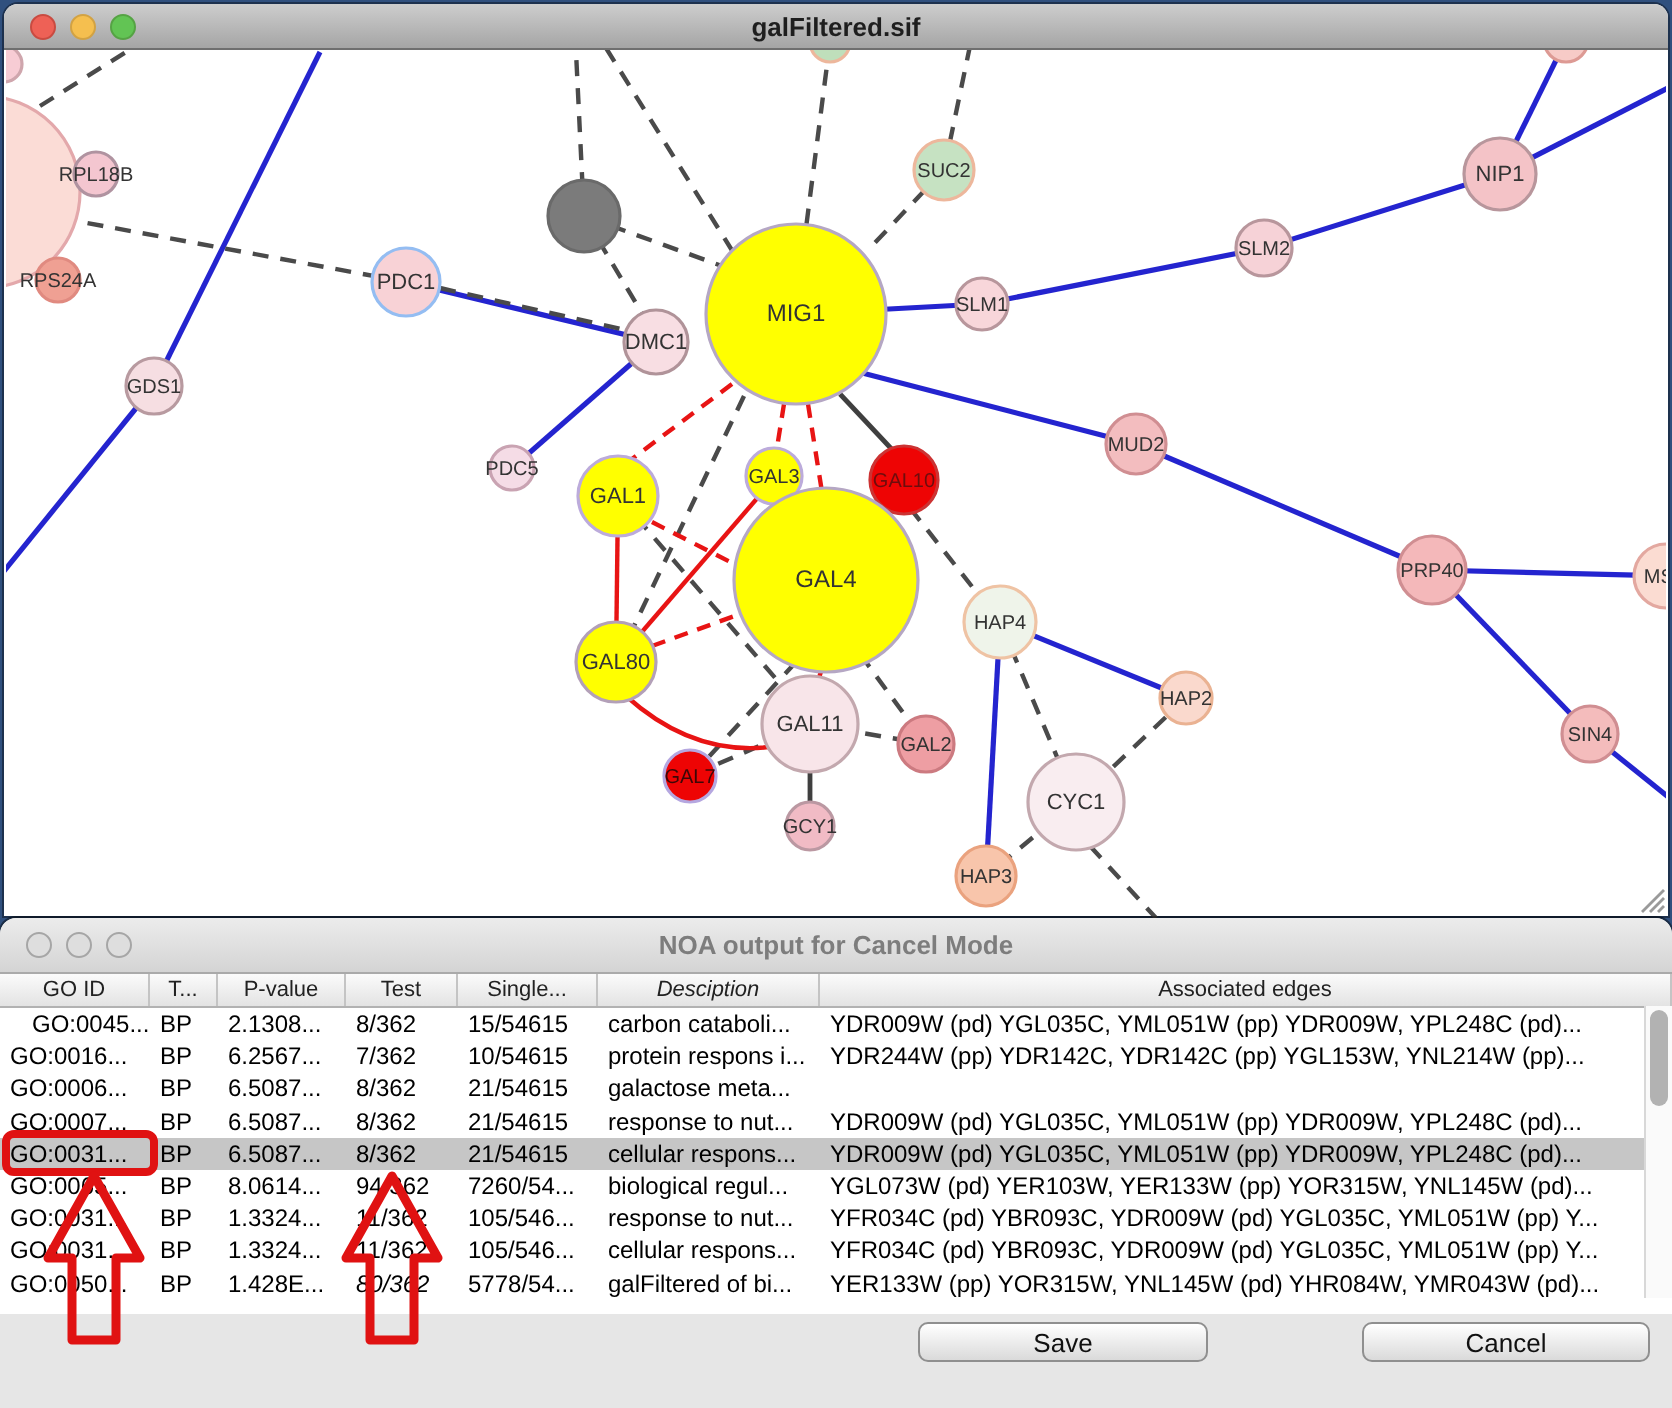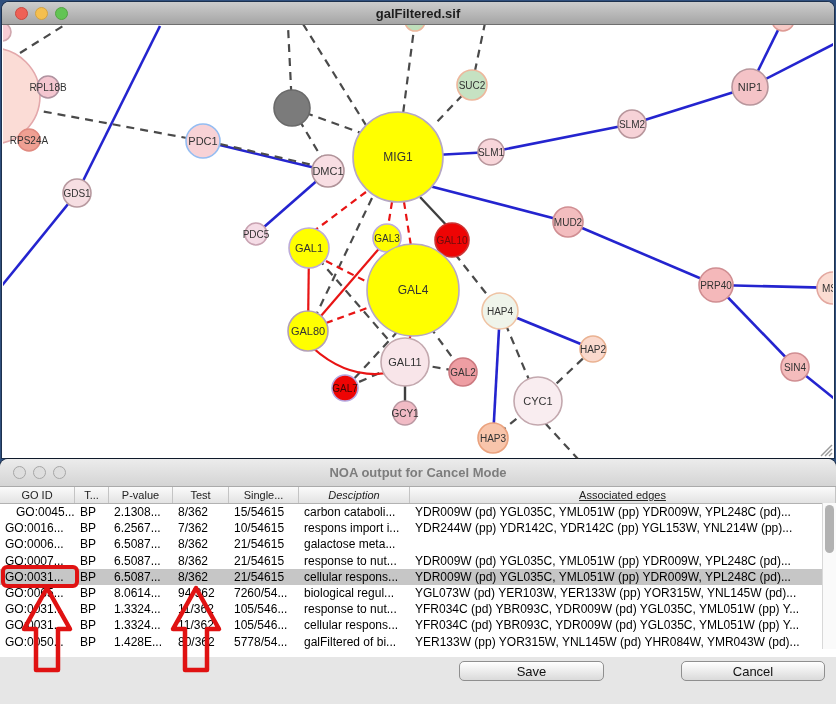--- a/index.html
+++ b/index.html
@@ -266,39 +266,39 @@
     <span class="ring"></span>
     <span class="title">NOA output for Cancel Mode</span>
   </div>
   <div class="thead" id="thead">
       <div class="th" style="width: 75px;">GO ID</div>
       <div class="th" style="width: 34px;">T...</div>
       <div class="th" style="width: 64px;">P-value</div>
       <div class="th" style="width: 56px;">Test</div>
       <div class="th" style="width: 70px;">Single...</div>
       <div class="th" style="width: 111px; font-style: italic;">Desciption</div>
-      <div class="th" style="flex: 1 1 0%; text-decoration: underline;">Associated edges</div>
+      <div class="th" style="flex: 1 1 0%;">Associated edges</div>
     </div>
   <div class="tbody" id="tbody">
       <div class="tr">
         <div class="td" style="width: 75px; padding-left: 16px;">GO:0045...</div>
         <div class="td" style="width: 34px;">BP</div>
         <div class="td" style="width: 64px;">2.1308...</div>
         <div class="td" style="width: 56px;">8/362</div>
         <div class="td" style="width: 70px;">15/54615</div>
         <div class="td" style="width: 111px;">carbon cataboli...</div>
         <div class="td" style="flex: 1 1 0%;">YDR009W (pd) YGL035C, YML051W (pp) YDR009W, YPL248C (pd)...</div>
       </div>
       <div class="tr">
         <div class="td" style="width: 75px;">GO:0016...</div>
         <div class="td" style="width: 34px;">BP</div>
         <div class="td" style="width: 64px;">6.2567...</div>
         <div class="td" style="width: 56px;">7/362</div>
         <div class="td" style="width: 70px;">10/54615</div>
-        <div class="td" style="width: 111px;">respons import i...</div>
+        <div class="td" style="width: 111px;">protein respons i...</div>
         <div class="td" style="flex: 1 1 0%;">YDR244W (pp) YDR142C, YDR142C (pp) YGL153W, YNL214W (pp)...</div>
       </div>
       <div class="tr">
         <div class="td" style="width: 75px;">GO:0006...</div>
         <div class="td" style="width: 34px;">BP</div>
         <div class="td" style="width: 64px;">6.5087...</div>
         <div class="td" style="width: 56px;">8/362</div>
         <div class="td" style="width: 70px;">21/54615</div>
         <div class="td" style="width: 111px;">galactose meta...</div>
       </div>
@@ -344,21 +344,21 @@
         <div class="td" style="width: 64px;">1.3324...</div>
         <div class="td" style="width: 56px;">11/362</div>
         <div class="td" style="width: 70px;">105/546...</div>
         <div class="td" style="width: 111px;">cellular respons...</div>
         <div class="td" style="flex: 1 1 0%;">YFR034C (pd) YBR093C, YDR009W (pd) YGL035C, YML051W (pp) Y...</div>
       </div>
       <div class="tr">
         <div class="td" style="width: 75px;">GO:0050...</div>
         <div class="td" style="width: 34px;">BP</div>
         <div class="td" style="width: 64px;">1.428E...</div>
-        <div class="td" style="width: 56px;">80/362</div>
+        <div class="td" style="width: 56px; font-style: italic;">80/362</div>
         <div class="td" style="width: 70px;">5778/54...</div>
         <div class="td" style="width: 111px;">galFiltered of bi...</div>
         <div class="td" style="flex: 1 1 0%;">YER133W (pp) YOR315W, YNL145W (pd) YHR084W, YMR043W (pd)...</div>
       </div>
     </div>
   <div class="scrollbar">
     <div class="thumb"></div>
   </div>
   <button class="mac-btn save">Save</button>
   <button class="mac-btn cancel">Cancel</button>

